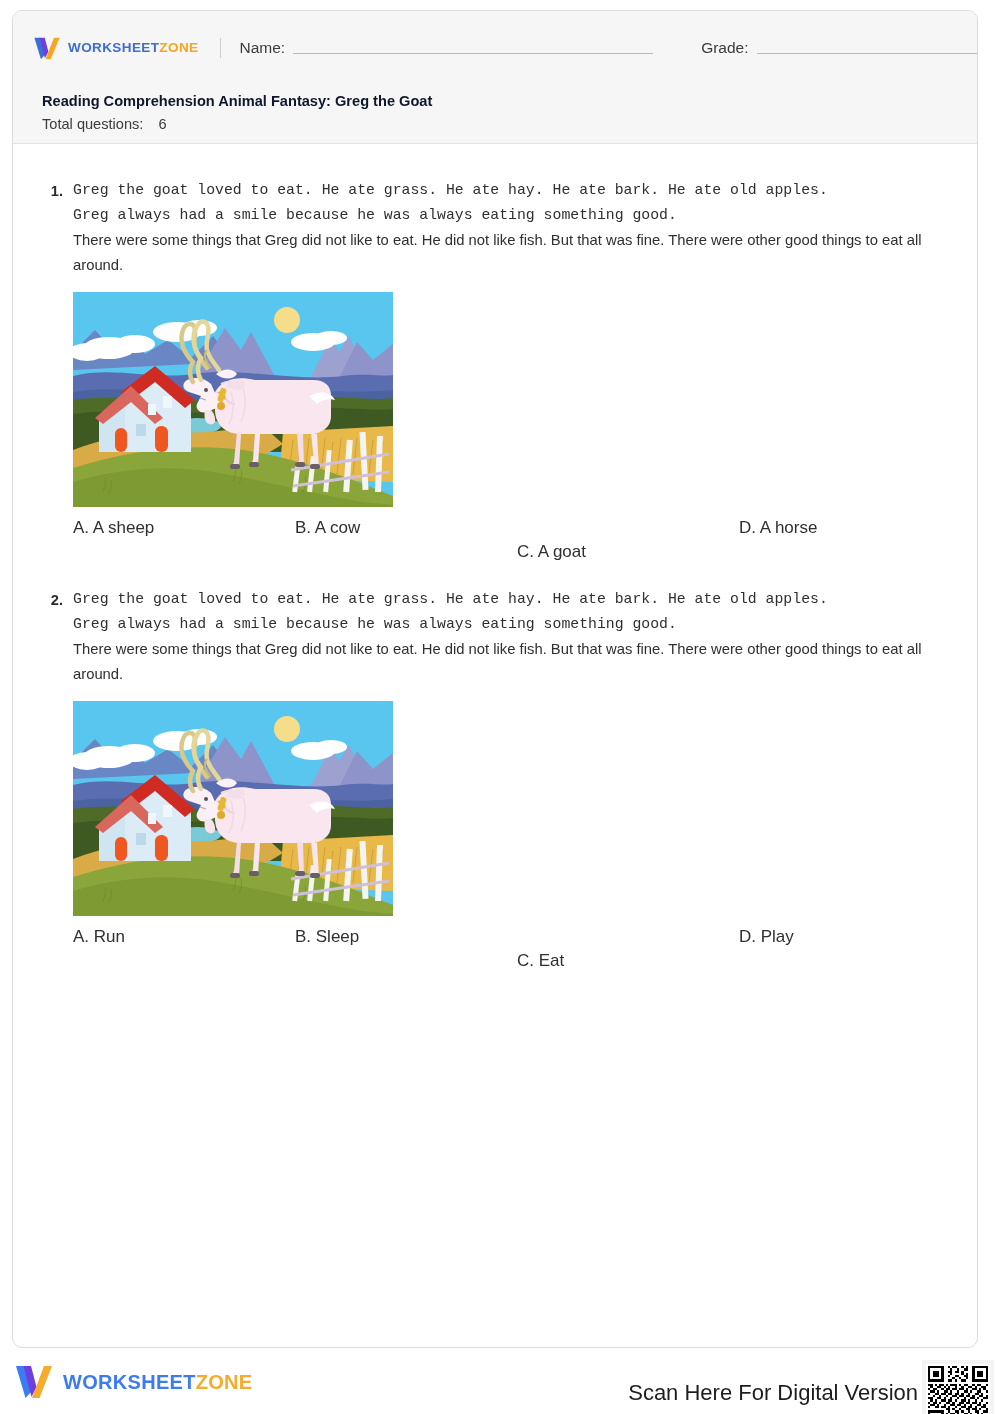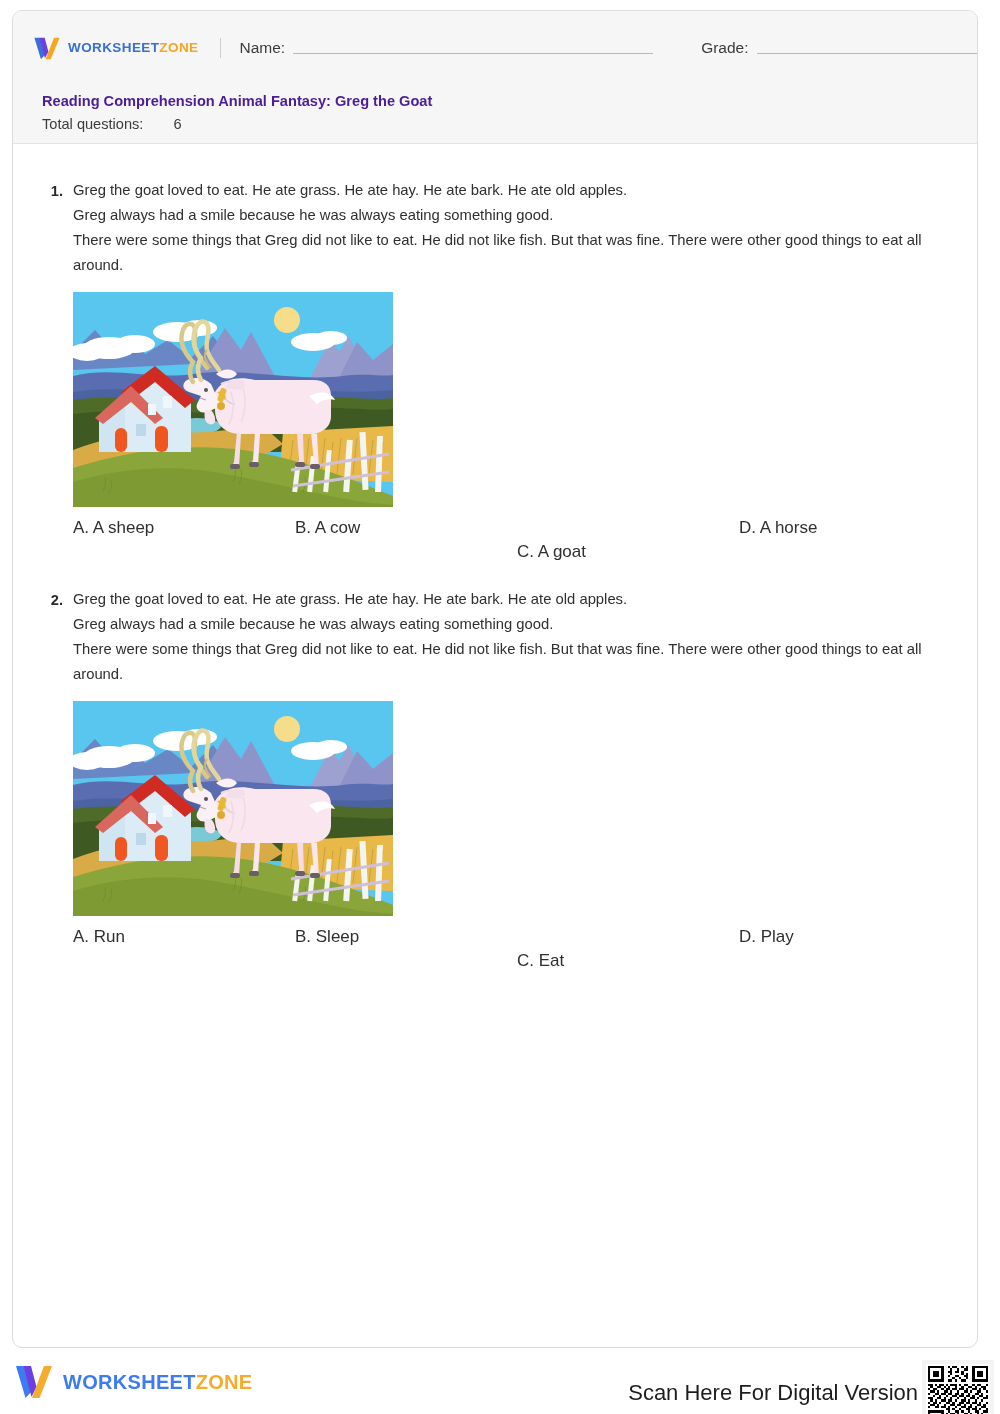--- a/index.html
+++ b/index.html
@@ -109,31 +109,31 @@
 
   
   .title-block {
     position: absolute;
     left: 29px;
     top: 80px;
   }
   .sheet-title {
     font-size: 14.6px;
     font-weight: bold;
-    color: #4c1d95;
+    color: #0f172a;
     line-height: 1.4;
     white-space: nowrap;
   }
   .total-row {
     margin-top: 5px;
     font-size: 14.6px;
     color: #3b3b3b;
     display: flex;
     align-items: baseline;
-    gap: 30px;
+    gap: 15px;
   }
 
   
   .body-area {
     position: absolute;
     left: 0;
     top: 133px;
     width: 100%;
     bottom: 0;
     padding: 34px 30px 0 30px;
@@ -154,20 +154,21 @@
     padding-right: 10px;
     padding-top: 1px;
     line-height: 25px;
   }
   .q-content { flex: 1; min-width: 0; }
 
   .q-line {
     font-size: 14.8px;
     color: #2f2f2f;
     line-height: 25px;
+    font-family: Liberation Mono, monospace;
   }
   .q-para {
     font-size: 14.8px;
     color: #2f2f2f;
     line-height: 25px;
   }
 
   
   .illus-wrap {
     margin-top: 14px;

